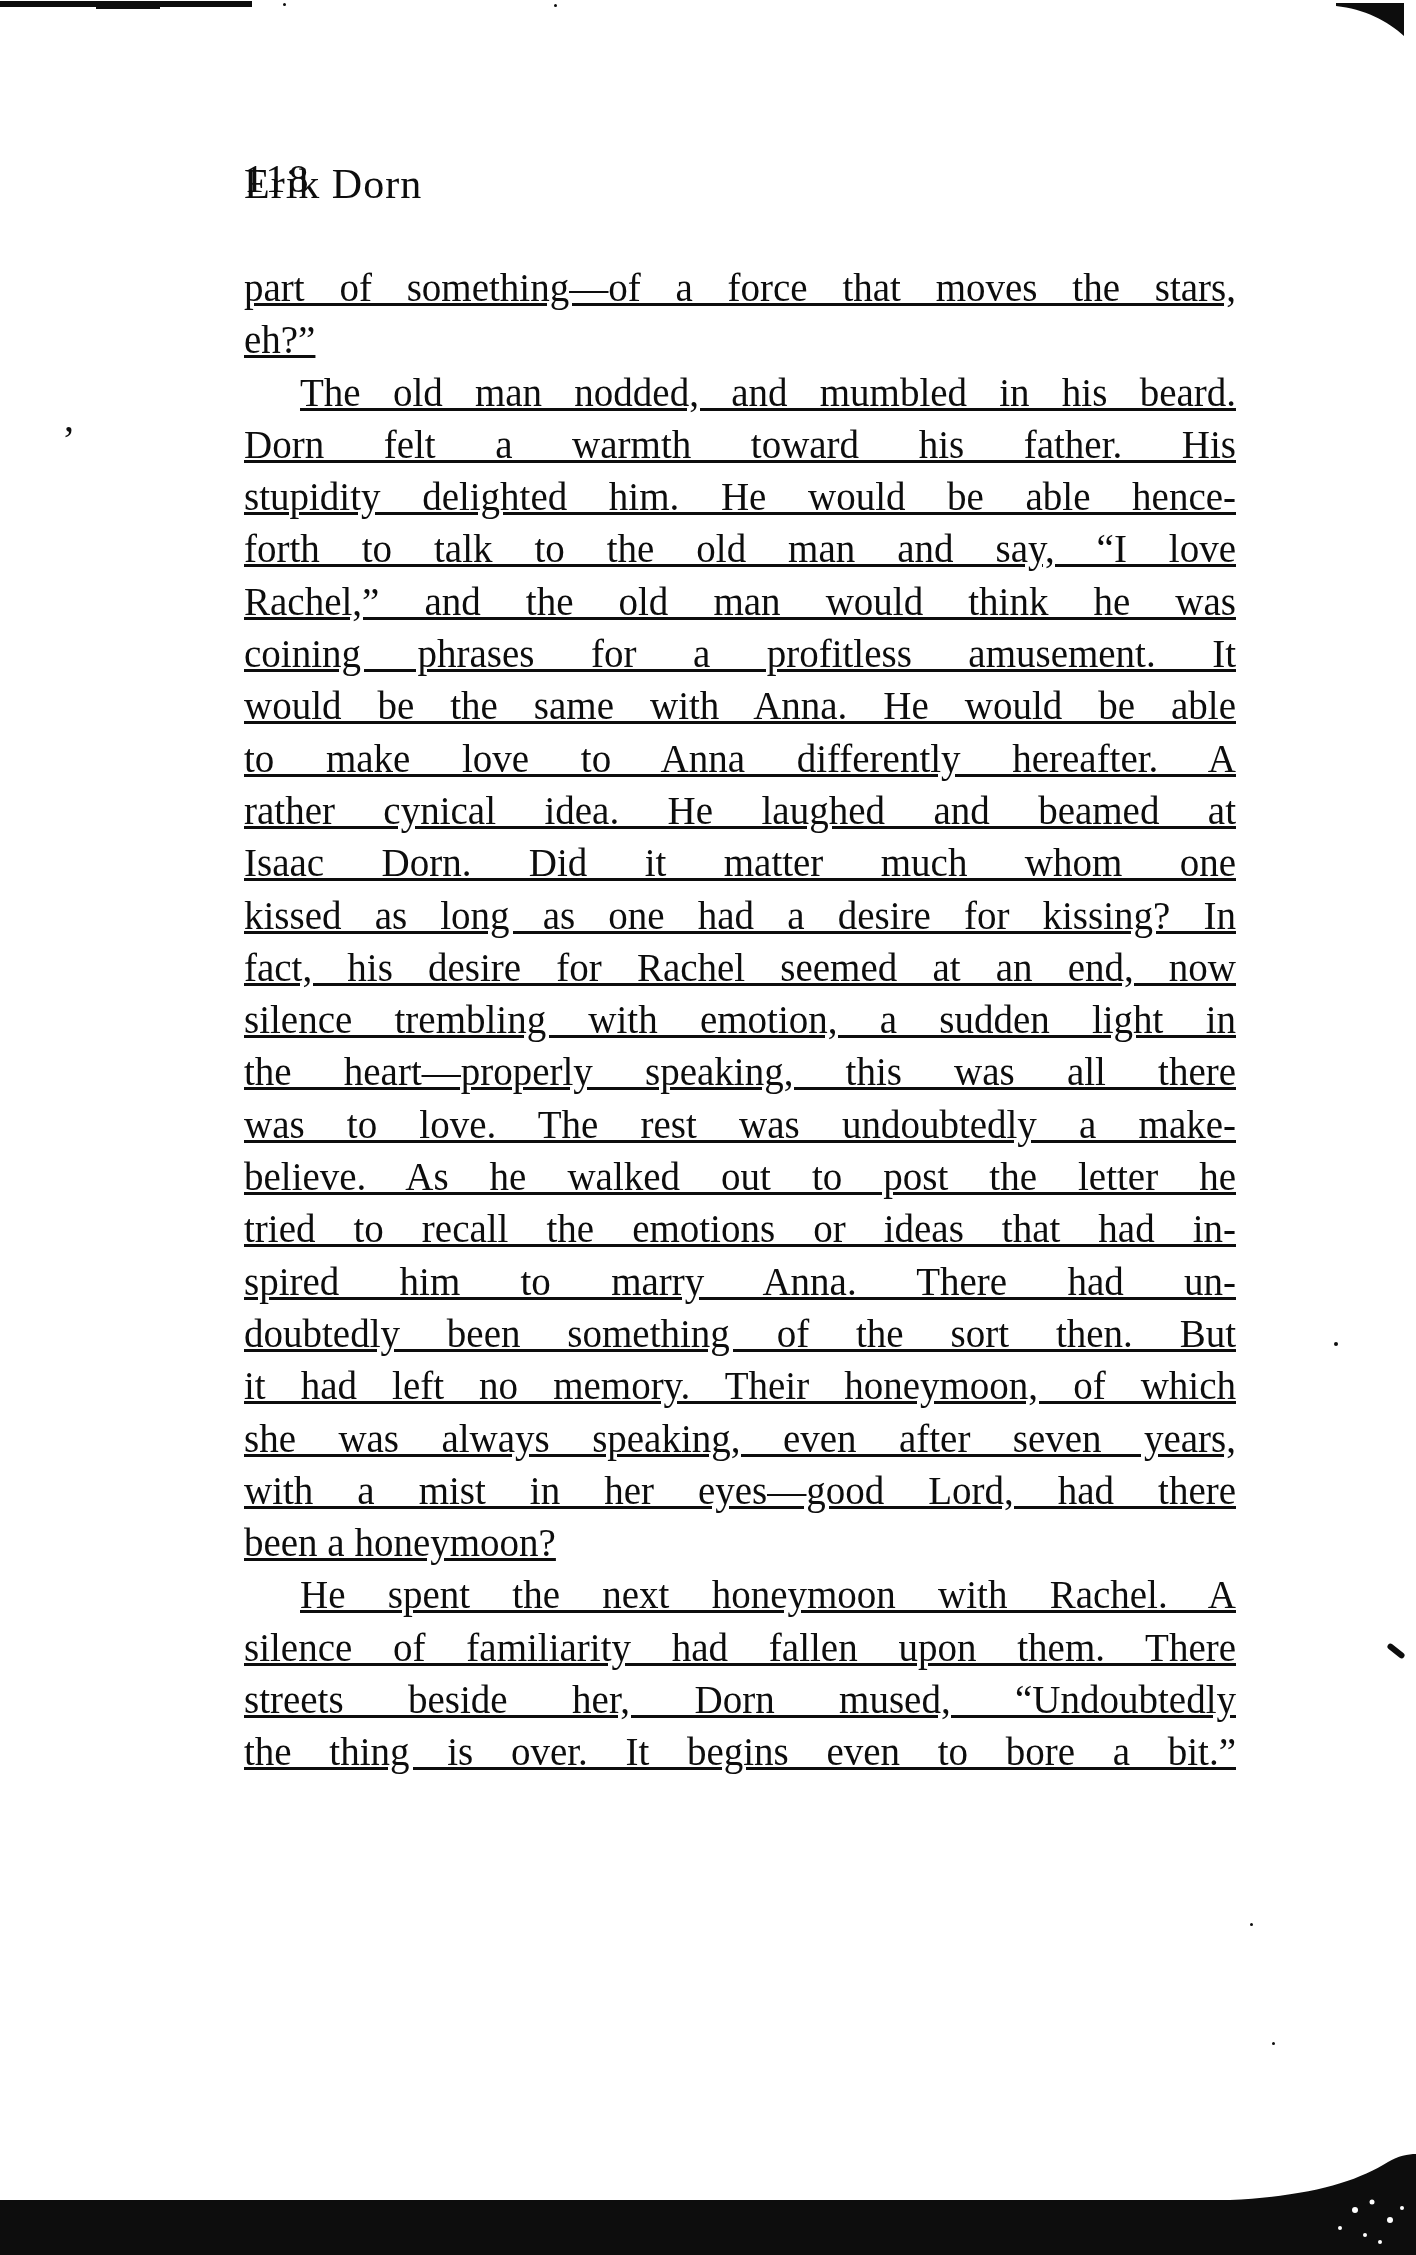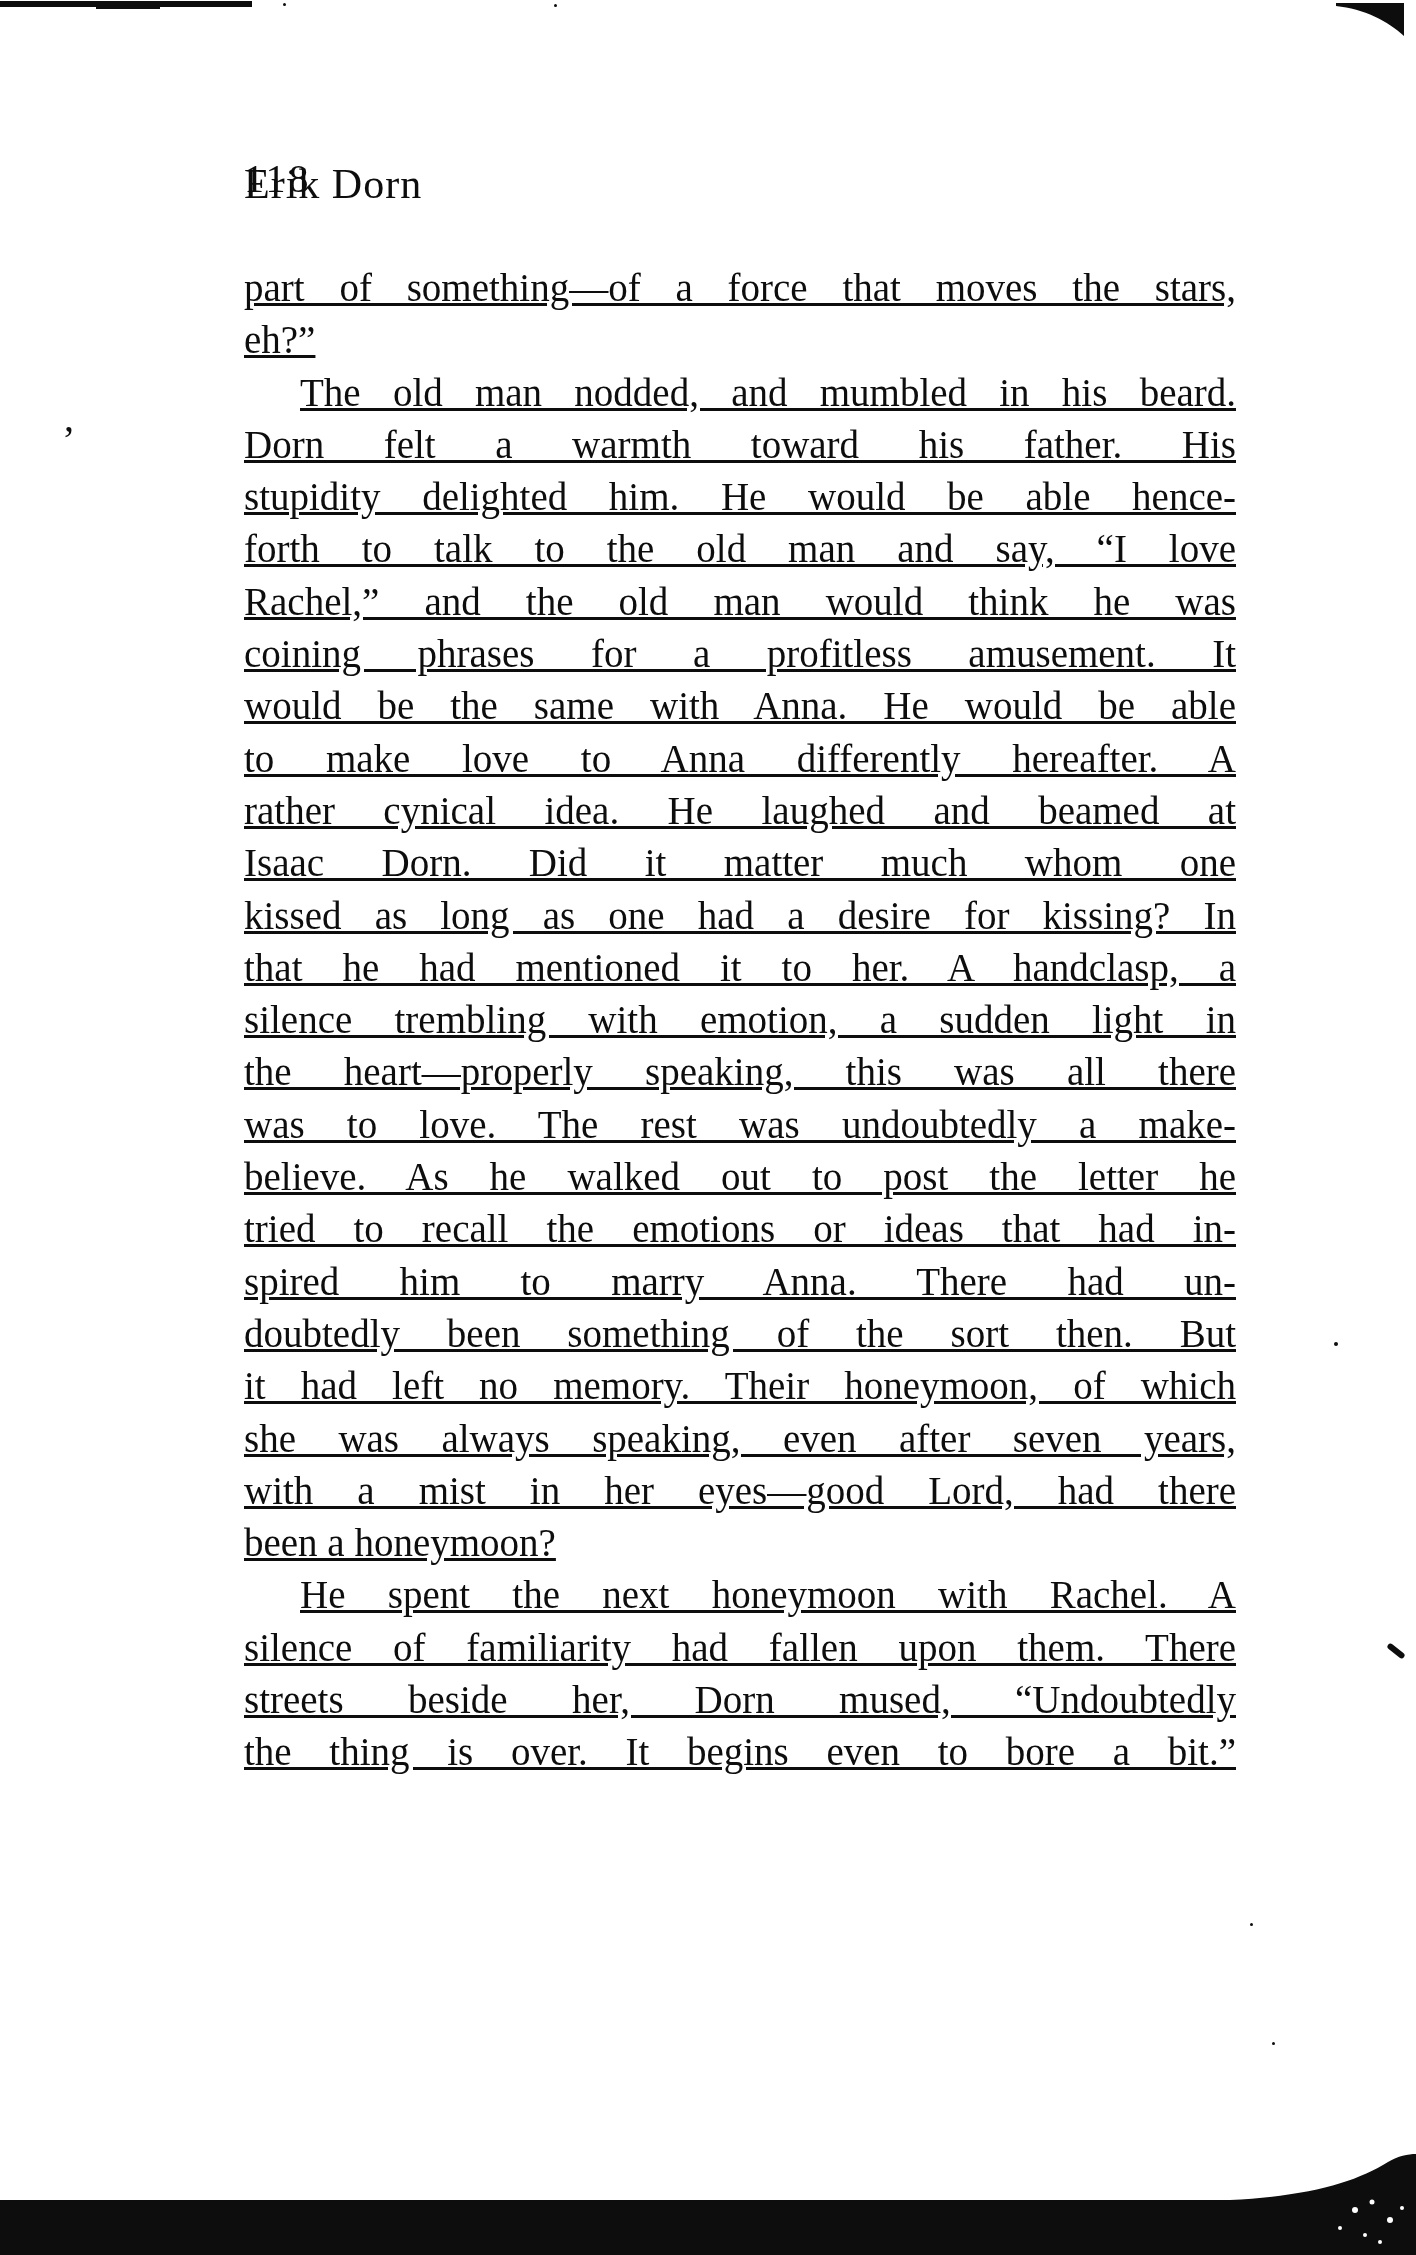--- a/index.html
+++ b/index.html
@@ -94,21 +94,21 @@
       <div class="line">Dorn felt a warmth toward his father.  His</div>
       <div class="line">stupidity delighted him.  He would be able hence-</div>
       <div class="line">forth to talk to the old man and say, “I love</div>
       <div class="line">Rachel,” and the old man would think he was</div>
       <div class="line">coining phrases for a profitless amusement.  It</div>
       <div class="line">would be the same with Anna.  He would be able</div>
       <div class="line">to make love to Anna differently hereafter.  A</div>
       <div class="line">rather cynical idea.  He laughed and beamed at</div>
       <div class="line">Isaac Dorn.  Did it matter much whom one</div>
       <div class="line">kissed as long as one had a desire for kissing?  In</div>
-      <div class="line">that he had mentioned it to her.  A handclasp, a</div>
+      <div class="line">fact, his desire for Rachel seemed at an end, now</div>
       <div class="line">silence trembling with emotion, a sudden light in</div>
       <div class="line">the heart—properly speaking, this was all there</div>
       <div class="line">was to love.  The rest was undoubtedly a make-</div>
       <div class="line">believe.  As he walked out to post the letter he</div>
       <div class="line">tried to recall the emotions or ideas that had in-</div>
       <div class="line">spired him to marry Anna.  There had un-</div>
       <div class="line">doubtedly been something of the sort then.  But</div>
       <div class="line">it had left no memory.  Their honeymoon, of which</div>
       <div class="line">she was always speaking, even after seven years,</div>
       <div class="line">with a mist in her eyes—good Lord, had there</div>

